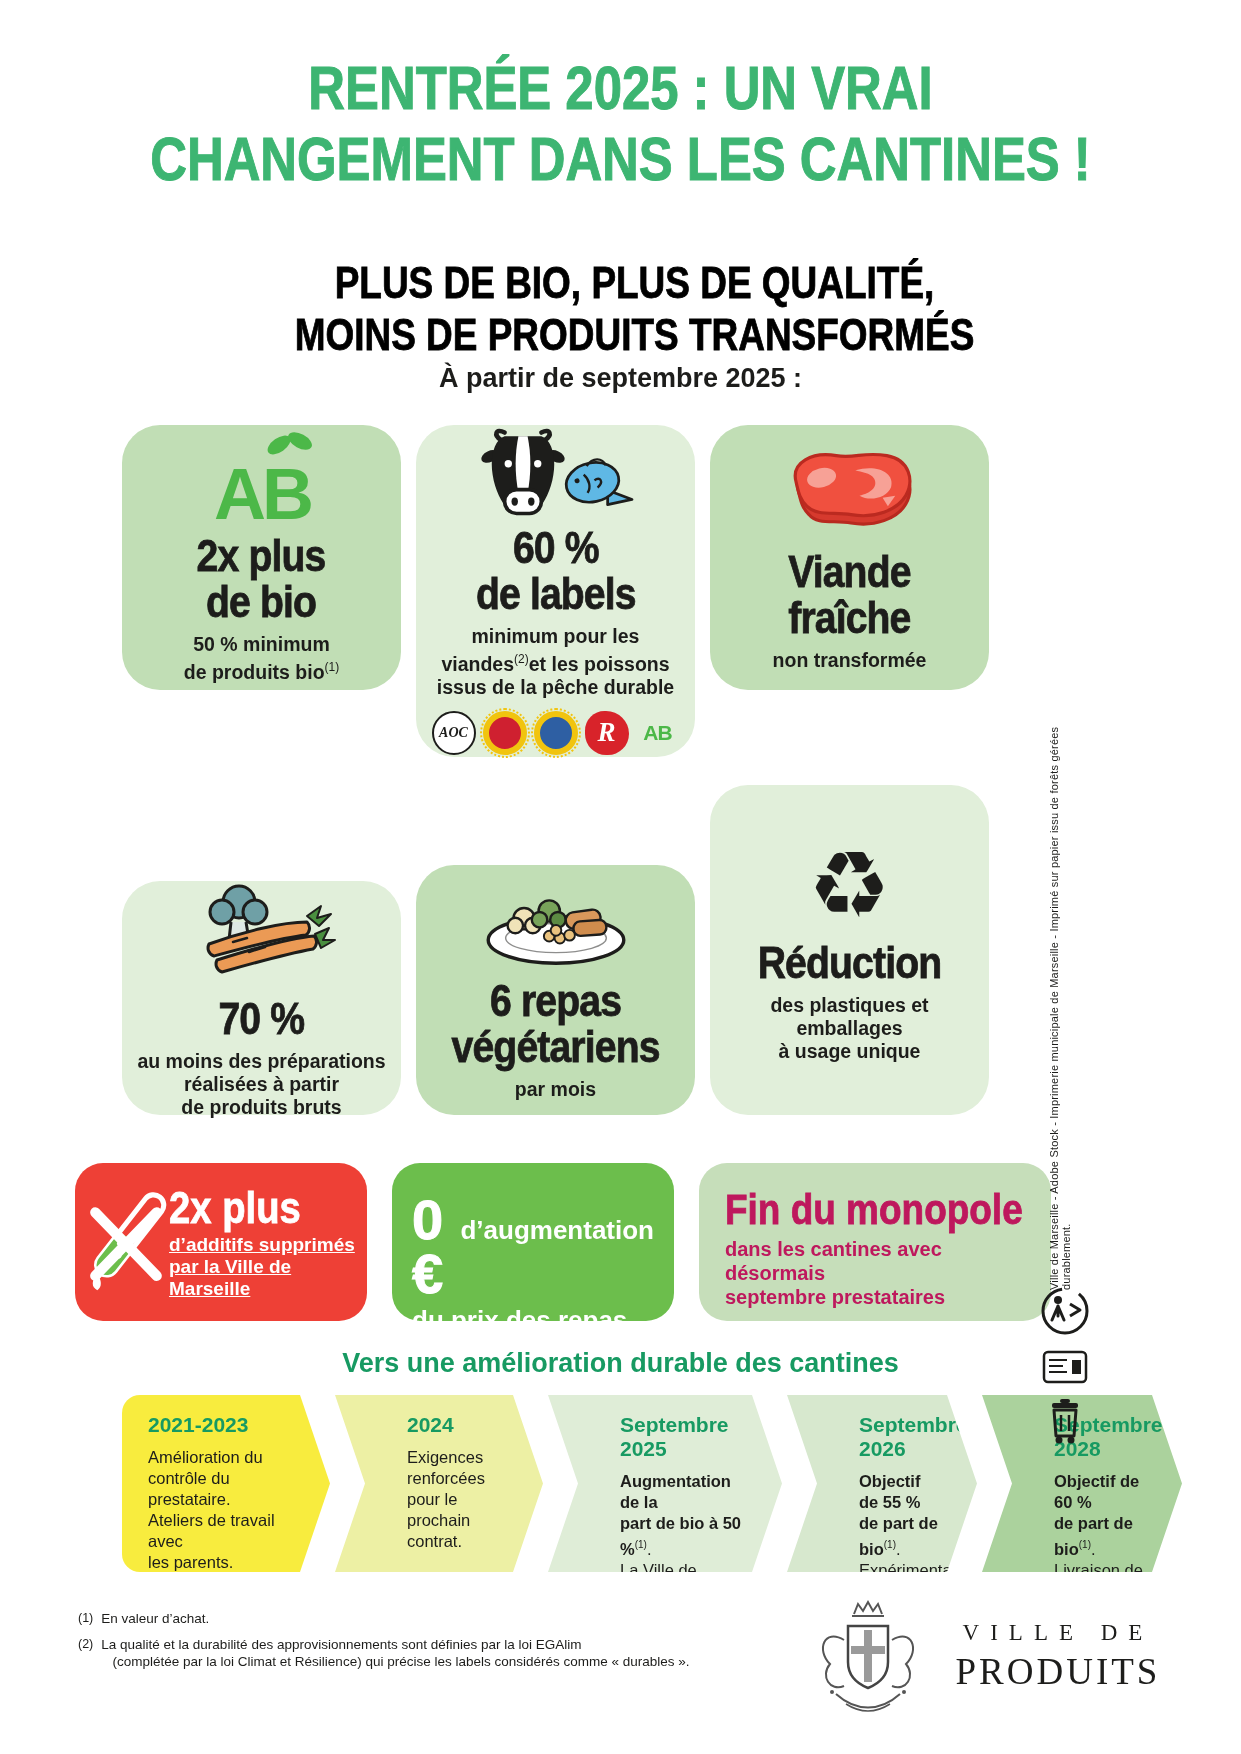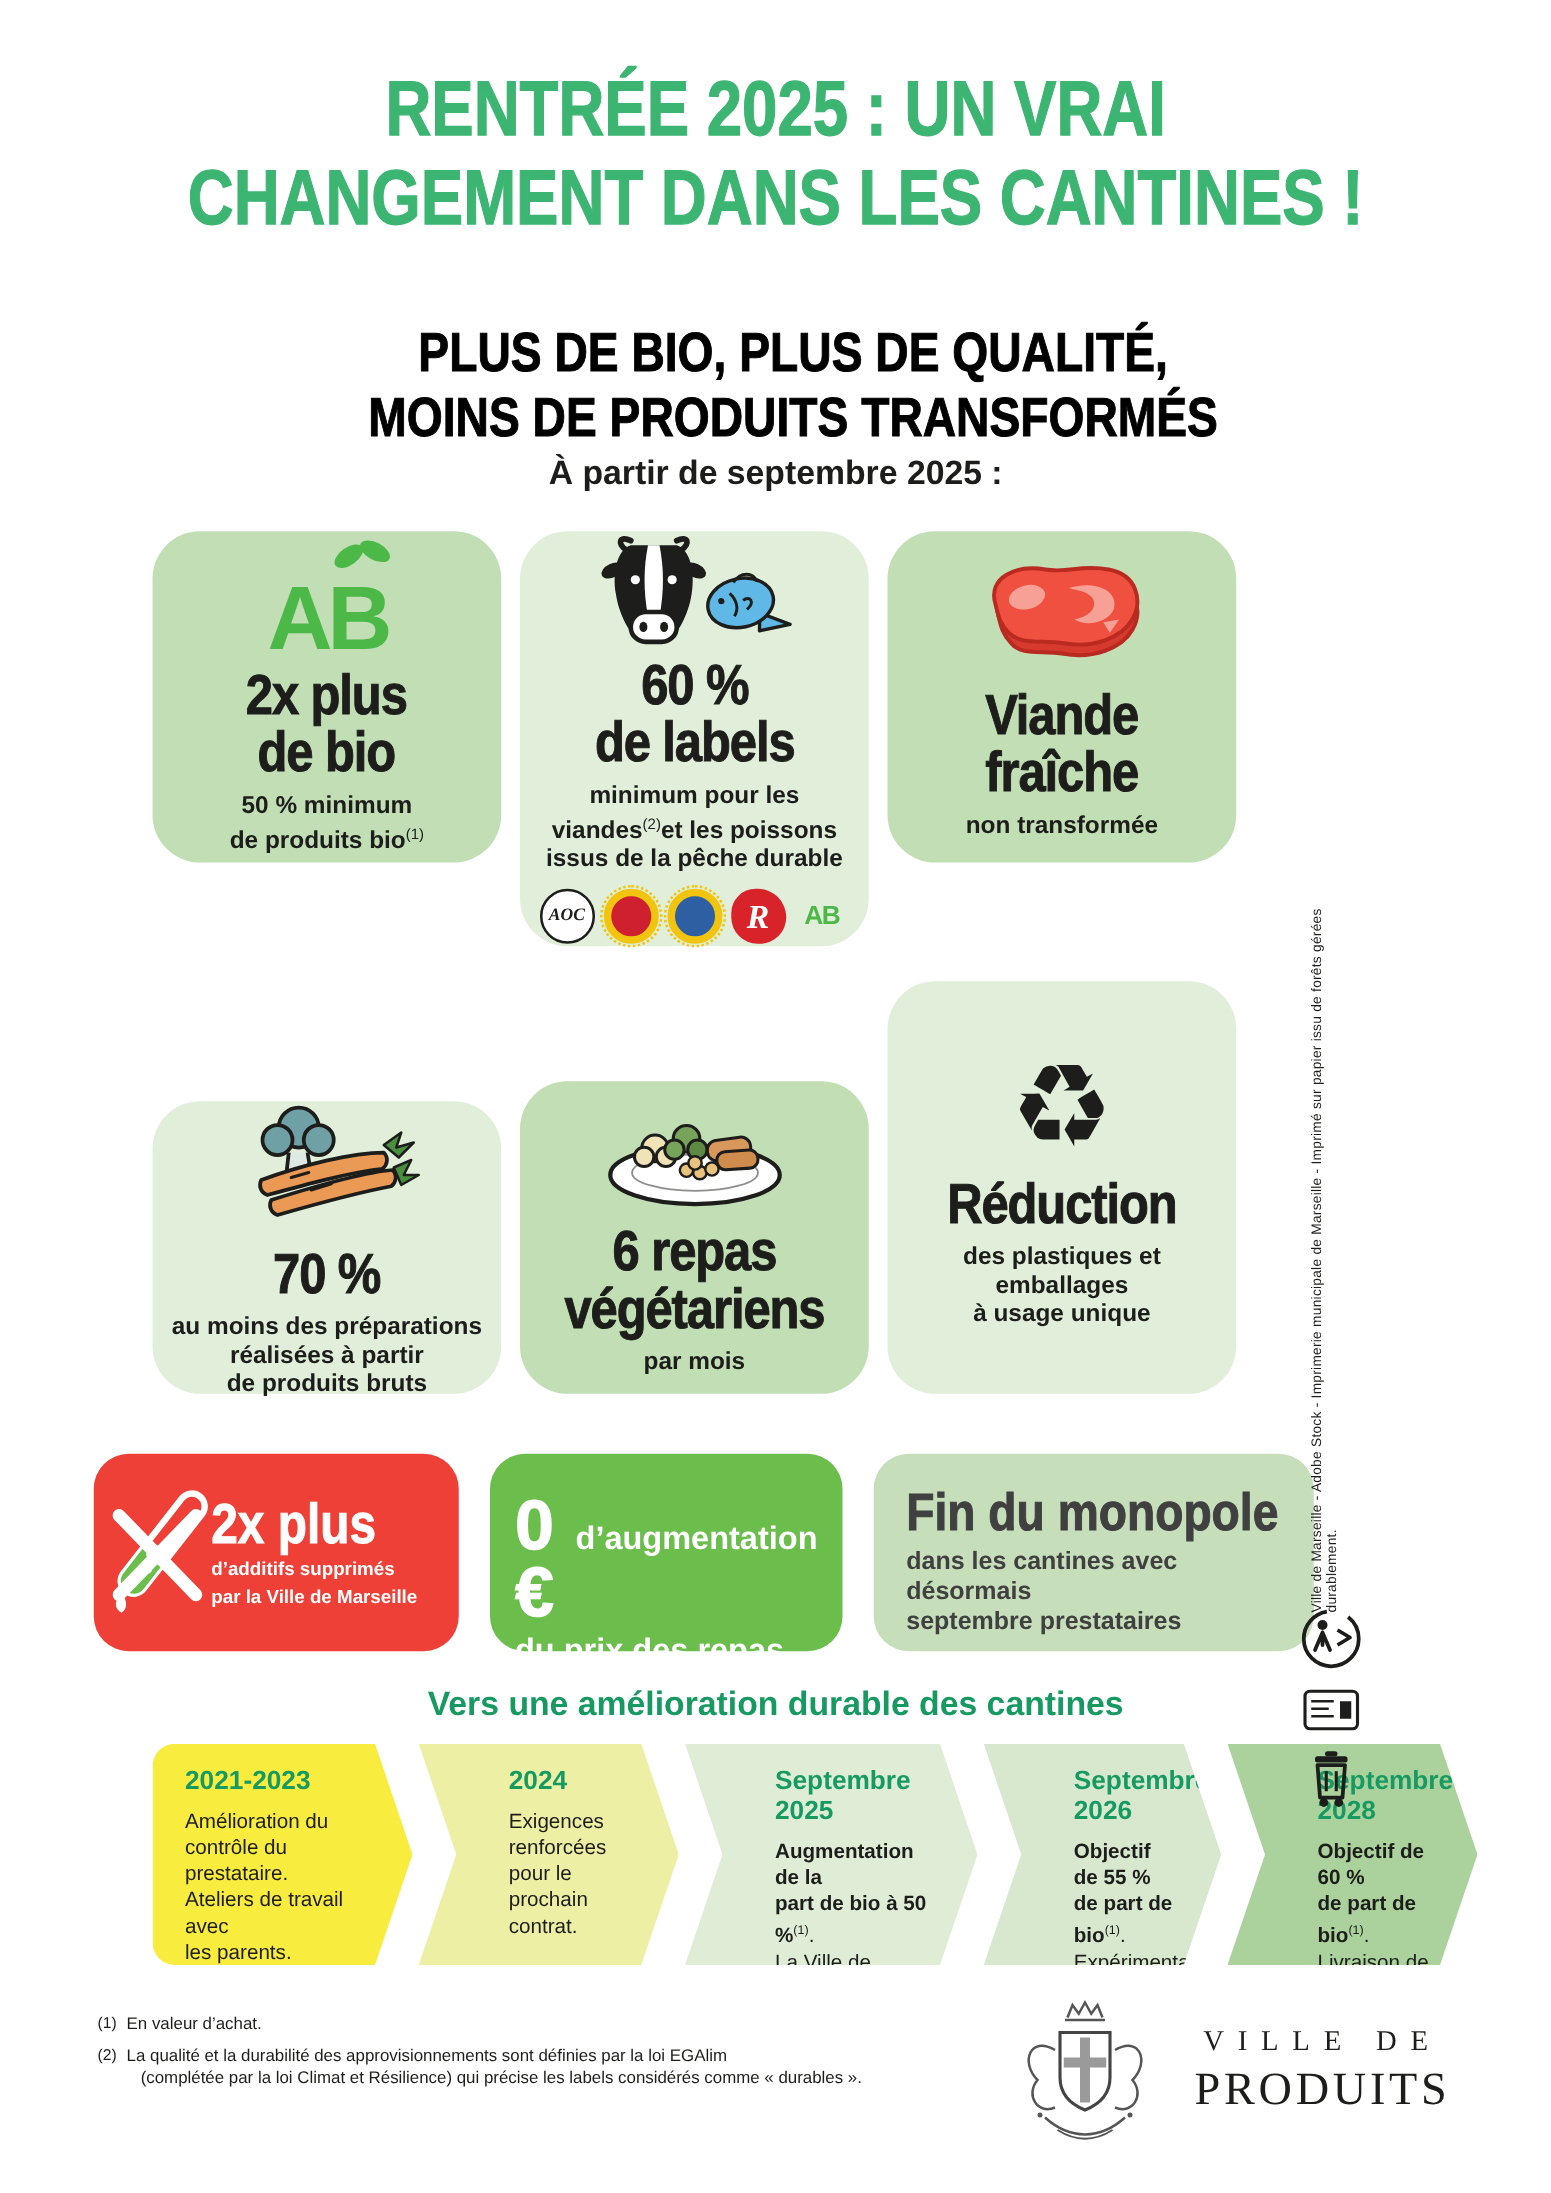--- a/index.html
+++ b/index.html
@@ -41,27 +41,27 @@
   .badge.rouge{background:#d8232a;color:#fff;font-family:"Liberation Serif","DejaVu Serif",serif;
         font-style:italic;font-weight:700;font-size:27px;border-radius:46% 54% 50% 50%;}
   .badge.ab{background:transparent;color:#4cb848;font-weight:800;font-size:21px;letter-spacing:-1px;}
 
   
   .highlights{position:absolute;left:75px;top:1163px;display:flex;gap:25px;}
   .hl{border-radius:28px;box-sizing:border-box;height:158px;}
   .hl.red{width:292px;background:#ee4036;color:#fff;display:flex;align-items:center;padding:0 10px 0 10px;}
   .hl .redtext h3{margin:0;font-size:45px;line-height:48px;font-weight:800;transform:scaleX(.85);
         transform-origin:left;white-space:nowrap;-webkit-text-stroke:.8px currentColor;}
-  .hl .redtext p{margin:2px 0 0;font-size:15px;line-height:22px;font-weight:700;white-space:pre-line;}
+  .hl .redtext p{margin:2px 0 0;font-size:19px;line-height:22px;font-weight:700;white-space:pre-line;text-decoration:underline;}
   .hl.green{width:282px;background:#6cbe4c;color:#fff;padding:30px 20px;}
   .hl.green .bigline{display:flex;align-items:baseline;gap:12px;}
   .hl.green h3{margin:0;font-size:56px;line-height:54px;font-weight:800;-webkit-text-stroke:1px currentColor;}
   .hl.green .sideword{font-size:26px;font-weight:700;}
   .hl.green p{margin:4px 0 0;font-size:26px;line-height:30px;font-weight:700;}
-  .hl.pale{width:352px;background:#c6deba;color:#404040;padding:24px 26px;}
+  .hl.pale{width:352px;background:#c6deba;color:#be185d;padding:24px 26px;}
   .hl.pale h3{margin:0;font-size:42px;line-height:46px;font-weight:800;transform:scaleX(.88);
         transform-origin:left;white-space:nowrap;-webkit-text-stroke:.8px currentColor;}
   .hl.pale p{margin:4px 0 0;font-size:20px;line-height:24px;font-weight:700;white-space:pre-line;}
 
   
   .tl-heading{position:absolute;top:1348px;left:0;width:100%;text-align:center;margin:0;
         font-size:27px;font-weight:800;color:#179a62;}
   .timeline{position:absolute;left:122px;top:1395px;height:177px;display:flex;gap:5px;}
   .step{box-sizing:border-box;padding:18px 38px 10px 72px;
         clip-path:polygon(0 0,calc(100% - 30px) 0,100% 50%,calc(100% - 30px) 100%,0 100%,30px 50%);}

